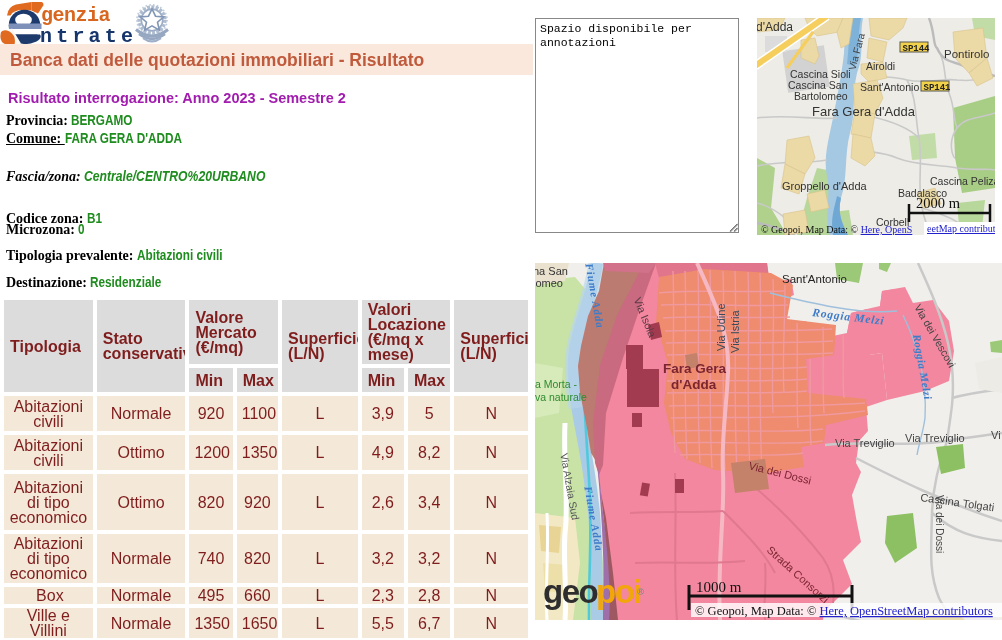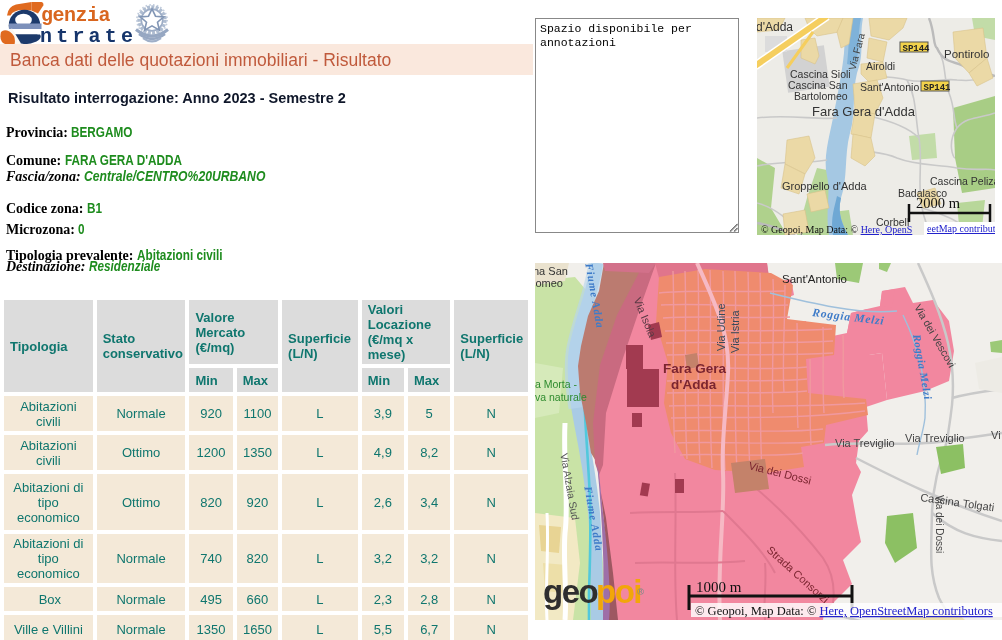--- a/index.html
+++ b/index.html
@@ -1,26 +1,26 @@
 <!DOCTYPE html>
 <html><head>
 <meta charset="utf-8">
 <style>
   html,body{margin:0;padding:0;background:#fff;}
   body{width:1002px;height:640px;position:relative;font-family:"Liberation Sans",sans-serif;overflow:hidden;}
   .abs{position:absolute;}
   
   #banner{left:0;top:44px;width:533px;height:31px;background:#FAE8DD;}
-  #banner span{position:absolute;left:10px;top:6px;font-size:17.5px;color:#C05A3C;}
-  #head2{left:8px;top:90px;font-size:14.5px;font-weight:bold;color:#0f172a;}
+  #banner span{position:absolute;left:10px;top:6px;font-size:17.5px;color:#C05A3C;font-weight:bold;}
+  #head2{left:8px;top:90px;font-size:14.5px;font-weight:bold;color:#a21caf;}
   .frow{left:6px;font-size:14px;font-weight:bold;color:#000;font-family:"Liberation Serif",serif;}
   .frow b{font-family:"Liberation Sans",sans-serif;font-weight:bold;color:#1E8C1E;font-size:14px;display:inline-block;transform:scaleX(0.84);transform-origin:0 100%;}
   
   table{position:absolute;left:0px;top:296px;border-collapse:separate;border-spacing:4px;table-layout:fixed;width:532px;}
-  td,th{font-size:13px;color:#0f766e;padding:0;overflow:hidden;}
+  td,th{font-size:16px;color:#7f1d1d;padding:0;overflow:hidden;}
   th{background:#DCDCDC;font-weight:bold;text-align:left;vertical-align:middle;padding-left:6px;padding-right:2px;line-height:15px;}
   td{background:#F4E9D8;text-align:center;vertical-align:middle;padding:0 5px;line-height:15px;}
   
   #ta{left:535px;top:18px;width:204px;height:215px;border:1px solid #888;background:#fff;
       font-family:"Liberation Mono",monospace;font-size:11.5px;line-height:14px;color:#000;padding:3px 0 0 4px;
       resize:both;overflow:auto;box-sizing:border-box;}
 </style>
 </head>
 <body>
 
@@ -51,27 +51,27 @@
       </g>
       <path d="M152 8.8 l3.5 7.4 8.2 .7 -6.2 5.3 1.9 8 -7.4 -4.3 -7.4 4.3 1.9 -8 -6.2 -5.3 8.2 -.7 Z" fill="#fff" stroke="#8296B5" stroke-width="1.6"></path>
     </svg>
   </div>
 
   <div class="abs" id="banner">
     <span>Banca dati delle quotazioni immobiliari - Risultato</span>
   </div>
   <div class="abs" id="head2">Risultato interrogazione: Anno 2023 - Semestre 2</div>
 
-  <div class="abs frow" style="top:124px;">Provincia: <b>BERGAMO</b></div>
-  <div class="abs frow" style="top:152px;">Comune: <b>FARA GERA D'ADDA</b></div>
+  <div class="abs frow" style="top:112px;">Provincia: <b>BERGAMO</b></div>
+  <div class="abs frow" style="top:130px;text-decoration:underline;">Comune: <b>FARA GERA D'ADDA</b></div>
   <div class="abs frow" style="top:168px;font-style:italic;">Fascia/zona: <b style="font-size:14.5px;"> Centrale/CENTRO%20URBANO</b></div>
-  <div class="abs frow" style="top:200px;">Codice zona: <b>B1</b></div>
+  <div class="abs frow" style="top:210px;">Codice zona: <b>B1</b></div>
   <div class="abs frow" style="top:221px;">Microzona: <b>0</b></div>
   <div class="abs frow" style="top:247px;">Tipologia prevalente: <b>Abitazioni civili</b></div>
-  <div class="abs frow" style="top:258px;font-style:italic;">Destinazione: <b>Residenziale</b></div>
+  <div class="abs frow" style="top:274px;">Destinazione: <b>Residenziale</b></div>
 
   <table>
     <colgroup>
       <col style="width:88px">
       <col style="width:88px">
       <col style="width:43px">
       <col style="width:41px">
       <col style="width:75px">
       <col style="width:42px">
       <col style="width:42px">
@@ -126,21 +126,21 @@
       <td style="height:49px;">Abitazioni di tipo economico</td>
         <td>Normale</td>
         <td>740</td>
         <td>820</td>
         <td>L</td>
         <td>3,2</td>
         <td>3,2</td>
         <td>N</td>
     </tr>
     <tr>
-      <td style="height:24px;padding-left:8px;">Box</td>
+      <td style="height:17px;padding-left:8px;">Box</td>
         <td>Normale</td>
         <td>495</td>
         <td>660</td>
         <td>L</td>
         <td>2,3</td>
         <td>2,8</td>
         <td>N</td>
     </tr>
     <tr>
       <td style="height:28px;">Ville e Villini</td>

